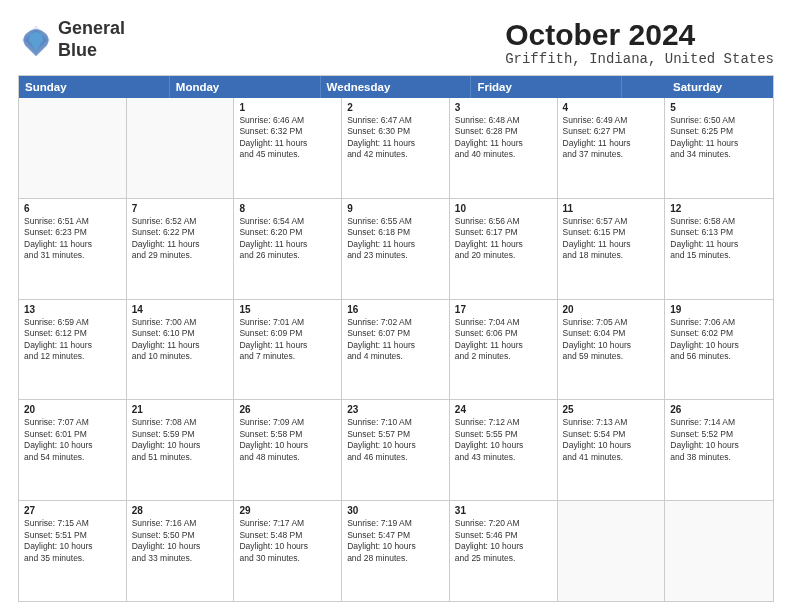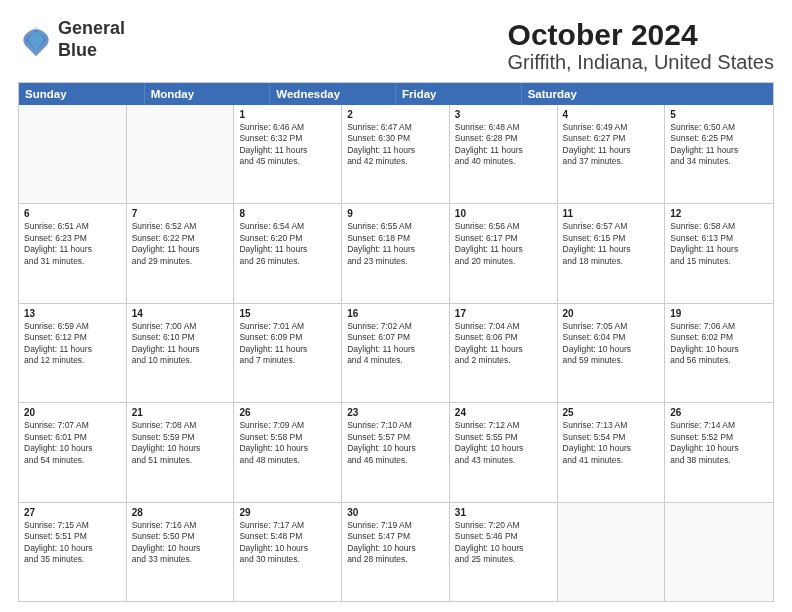--- a/index.html
+++ b/index.html
@@ -41,43 +41,44 @@
     .title-block {
       text-align: left;
     }
     .main-title {
       font-size: 30px;
       font-weight: bold;
       color: #222;
       line-height: 1.1;
     }
     .subtitle {
-      font-size: 20px;
+      font-size: 14px;
       color: #444;
+      font-family: Liberation Mono, monospace;
     }
     .calendar {
       flex: 1;
       display: flex;
       flex-direction: column;
       border: 1px solid #ccc;
     }
     .cal-header {
       display: grid;
-      grid-template-columns: repeat(6, 1fr);
+      grid-template-columns: repeat(5, 1fr);
       background: #3a6db5;
     }
     .cal-header-cell {
       color: #fff;
       font-size: 11.5px;
       font-weight: bold;
       padding: 5px 6px;
       text-align: left;
       border-right: 1px solid #5585c5;
     }
-    .cal-header-cell:last-child { border-right: none; }
+    .cal-header-cell:last-child { border-right: none; text-align: center; }
     .cal-body {
       flex: 1;
       display: flex;
       flex-direction: column;
     }
     .cal-row {
       display: grid;
       grid-template-columns: repeat(7, 1fr);
       flex: 1;
       border-top: 1px solid #ccc;

